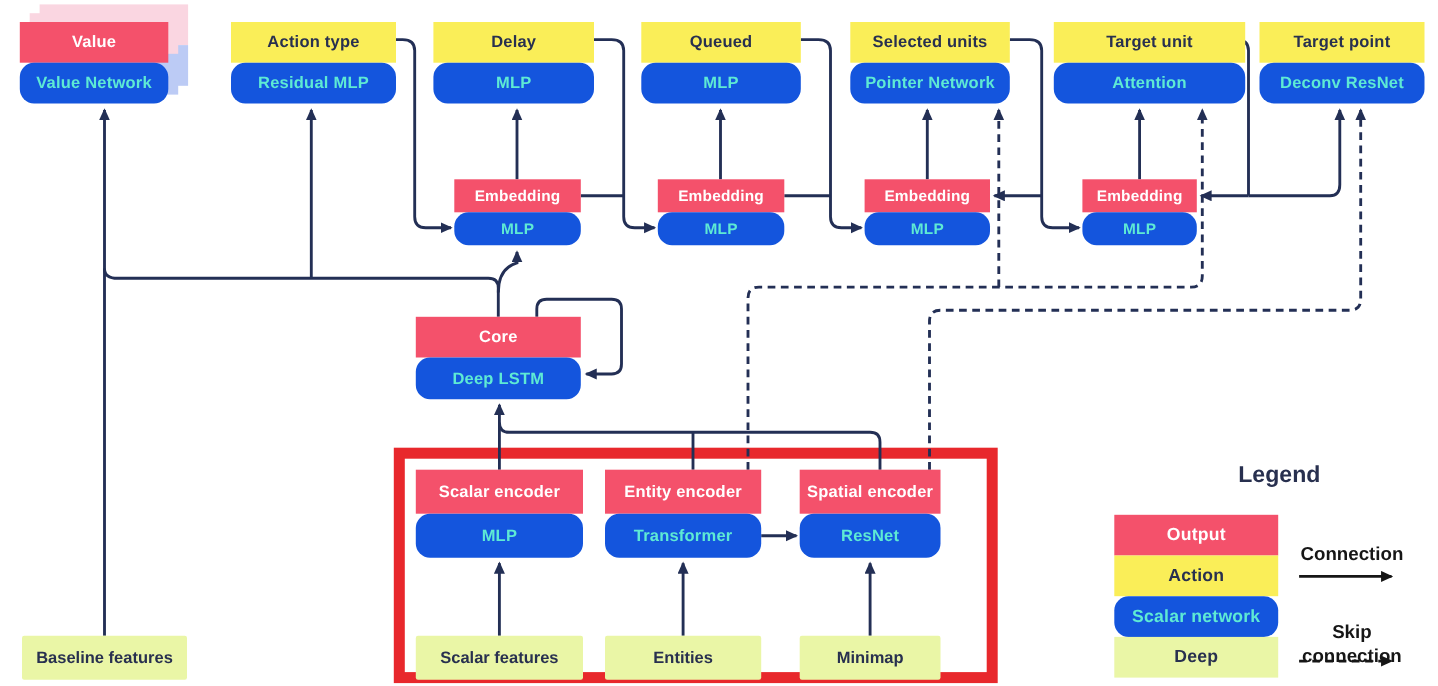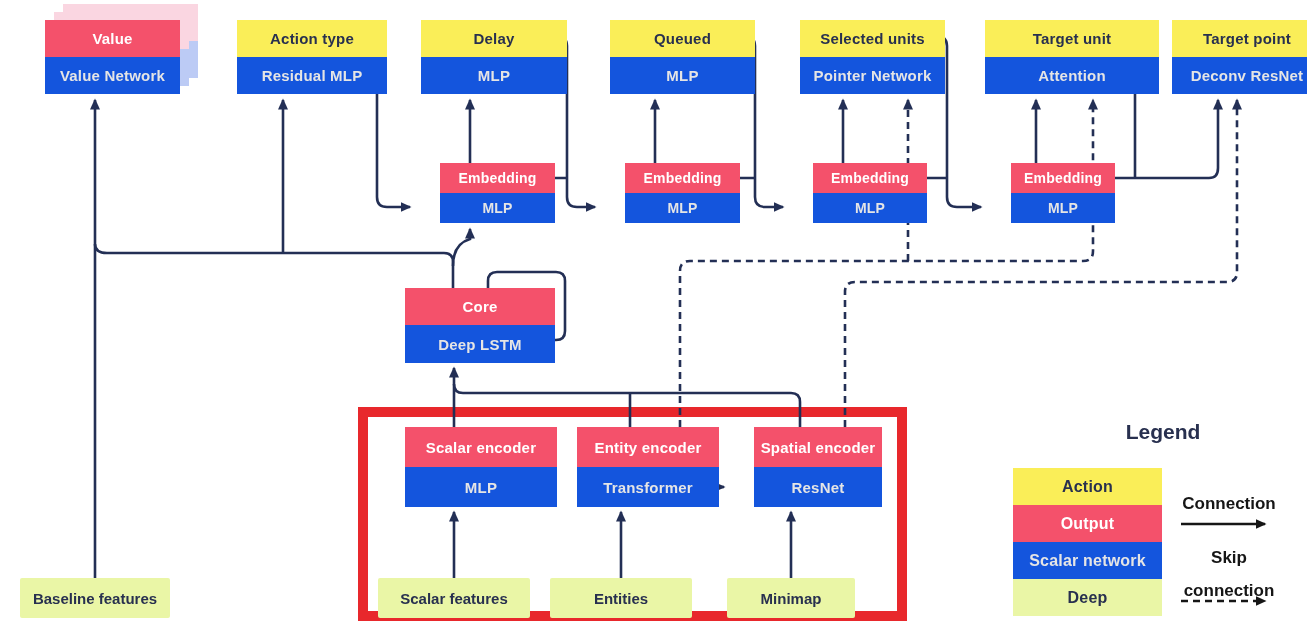--- a/index.html
+++ b/index.html
@@ -1,27 +1,27 @@
 <!DOCTYPE html>
 <html><head>
 <meta charset="utf-8">
 <style>
   html,body{margin:0;padding:0;background:#fff;}
   .canvas{
     position:relative;width:1307px;height:624px;background:#ffffff;
     font-family:"Liberation Sans",sans-serif;overflow:hidden;
   }
-  .node{position:absolute;display:flex;flex-direction:column;border-radius:2px;margin-left:27px;}
+  .node{position:absolute;display:flex;flex-direction:column;border-radius:2px;}
   .half{
     display:flex;align-items:center;justify-content:center;
     font-size:15px;font-weight:600;letter-spacing:.2px;white-space:nowrap;
   }
   .c-action{background:#FAEE58;color:#28304F;text-align:right;}
   .c-output{background:#F4516B;color:#ffffff;}
-  .c-net{background:#1455DD;color:#e5e5e5;}
+  .c-net{background:#1455DD;color:#5eead4;border-radius:13px;}
   .c-input{background:#EAF6A6;color:#28304F;}
   .g-output{background:#FAD6E1;}
   .g-net{background:#BCCBF5;}
   .inputbox{
     position:absolute;background:#EAF6A6;border-radius:2px;
     display:flex;align-items:center;justify-content:center;
     font-size:15px;font-weight:600;color:#28304F;white-space:nowrap;
   }
   .overlay{position:absolute;left:0;top:0;pointer-events:none;}
   .redrect{
@@ -32,22 +32,22 @@
     position:absolute;left:1103px;top:420px;width:120px;text-align:center;
     font-size:21px;font-weight:600;color:#28304F;
   }
   .legend-swatches{position:absolute;left:1013px;top:468px;width:149px;}
   .legend-swatches .half{height:37px;font-size:16px;}
   .legend-conn-label{
     position:absolute;left:1172px;top:494px;width:114px;text-align:center;
     font-size:17px;font-weight:700;color:#161616;
   }
   .legend-skip-label{
-    position:absolute;left:1172px;top:541px;width:114px;text-align:center;
-    font-size:17px;font-weight:700;color:#161616;line-height:33px;
+    position:absolute;left:1172px;top:564px;width:114px;text-align:center;
+    font-size:17px;font-weight:700;color:#161616;line-height:22px;
   }
 </style>
 </head>
 <body>
 
 <div class="canvas">
 
   <div class="redrect"></div>
 
   <svg class="overlay" width="1307" height="624" viewBox="0 0 1307 624">
@@ -180,21 +180,21 @@
     <div class="half c-net" style="height:40px">ResNet</div>
   </div>
 
   <div class="inputbox" style="left:20px;top:578px;width:150px;height:40px">Baseline features</div>
   <div class="inputbox" style="left:378px;top:578px;width:152px;height:40px">Scalar features</div>
   <div class="inputbox" style="left:550px;top:578px;width:142px;height:40px">Entities</div>
   <div class="inputbox" style="left:727px;top:578px;width:128px;height:40px">Minimap</div>
 
   <div class="legend-title">Legend</div>
   <div class="legend-swatches">
+    <div class="half c-output">Output</div>
     <div class="half c-action">Action</div>
-    <div class="half c-output">Output</div>
     <div class="half c-net">Scalar network</div>
     <div class="half c-input">Deep</div>
   </div>
   <div class="legend-conn-label">Connection</div>
   <div class="legend-skip-label">Skip connection</div>
 
 </div>
 
 </body></html>

